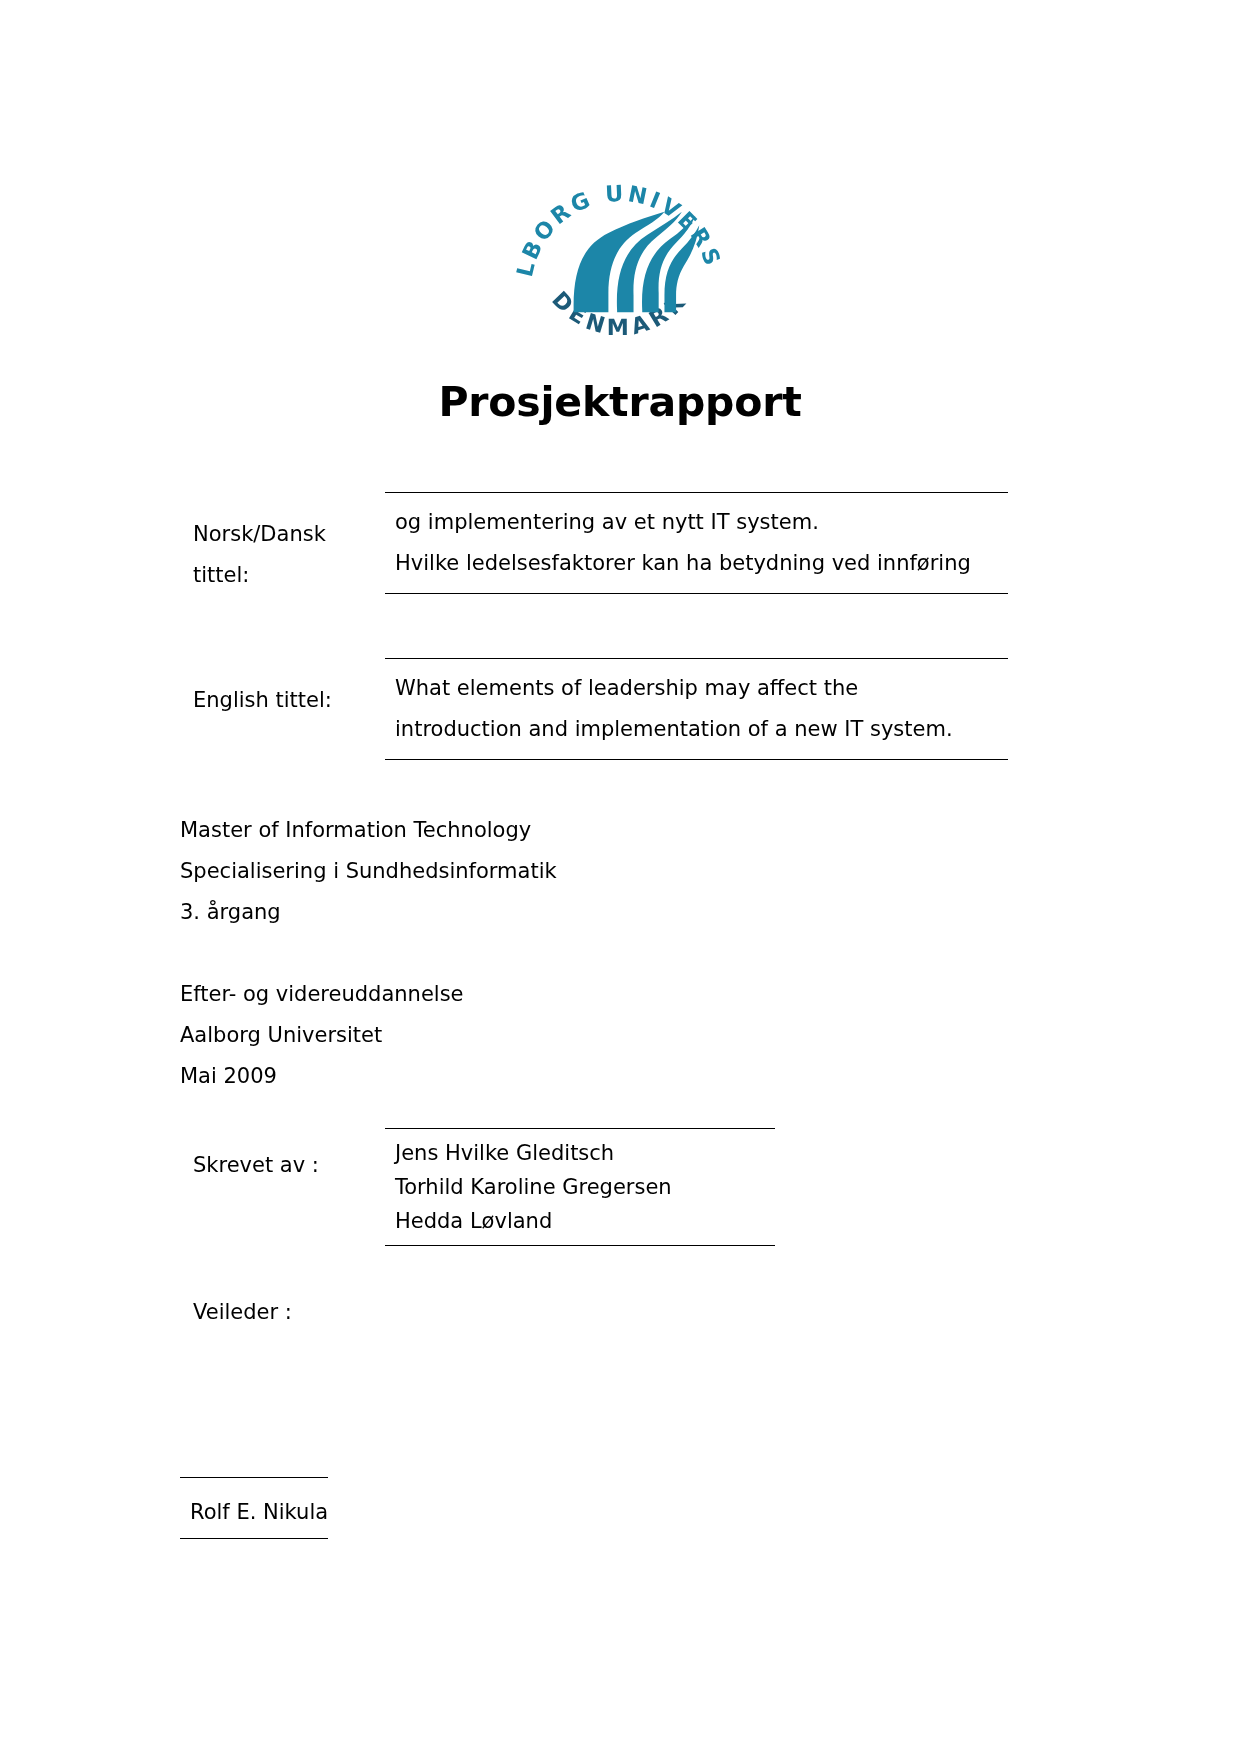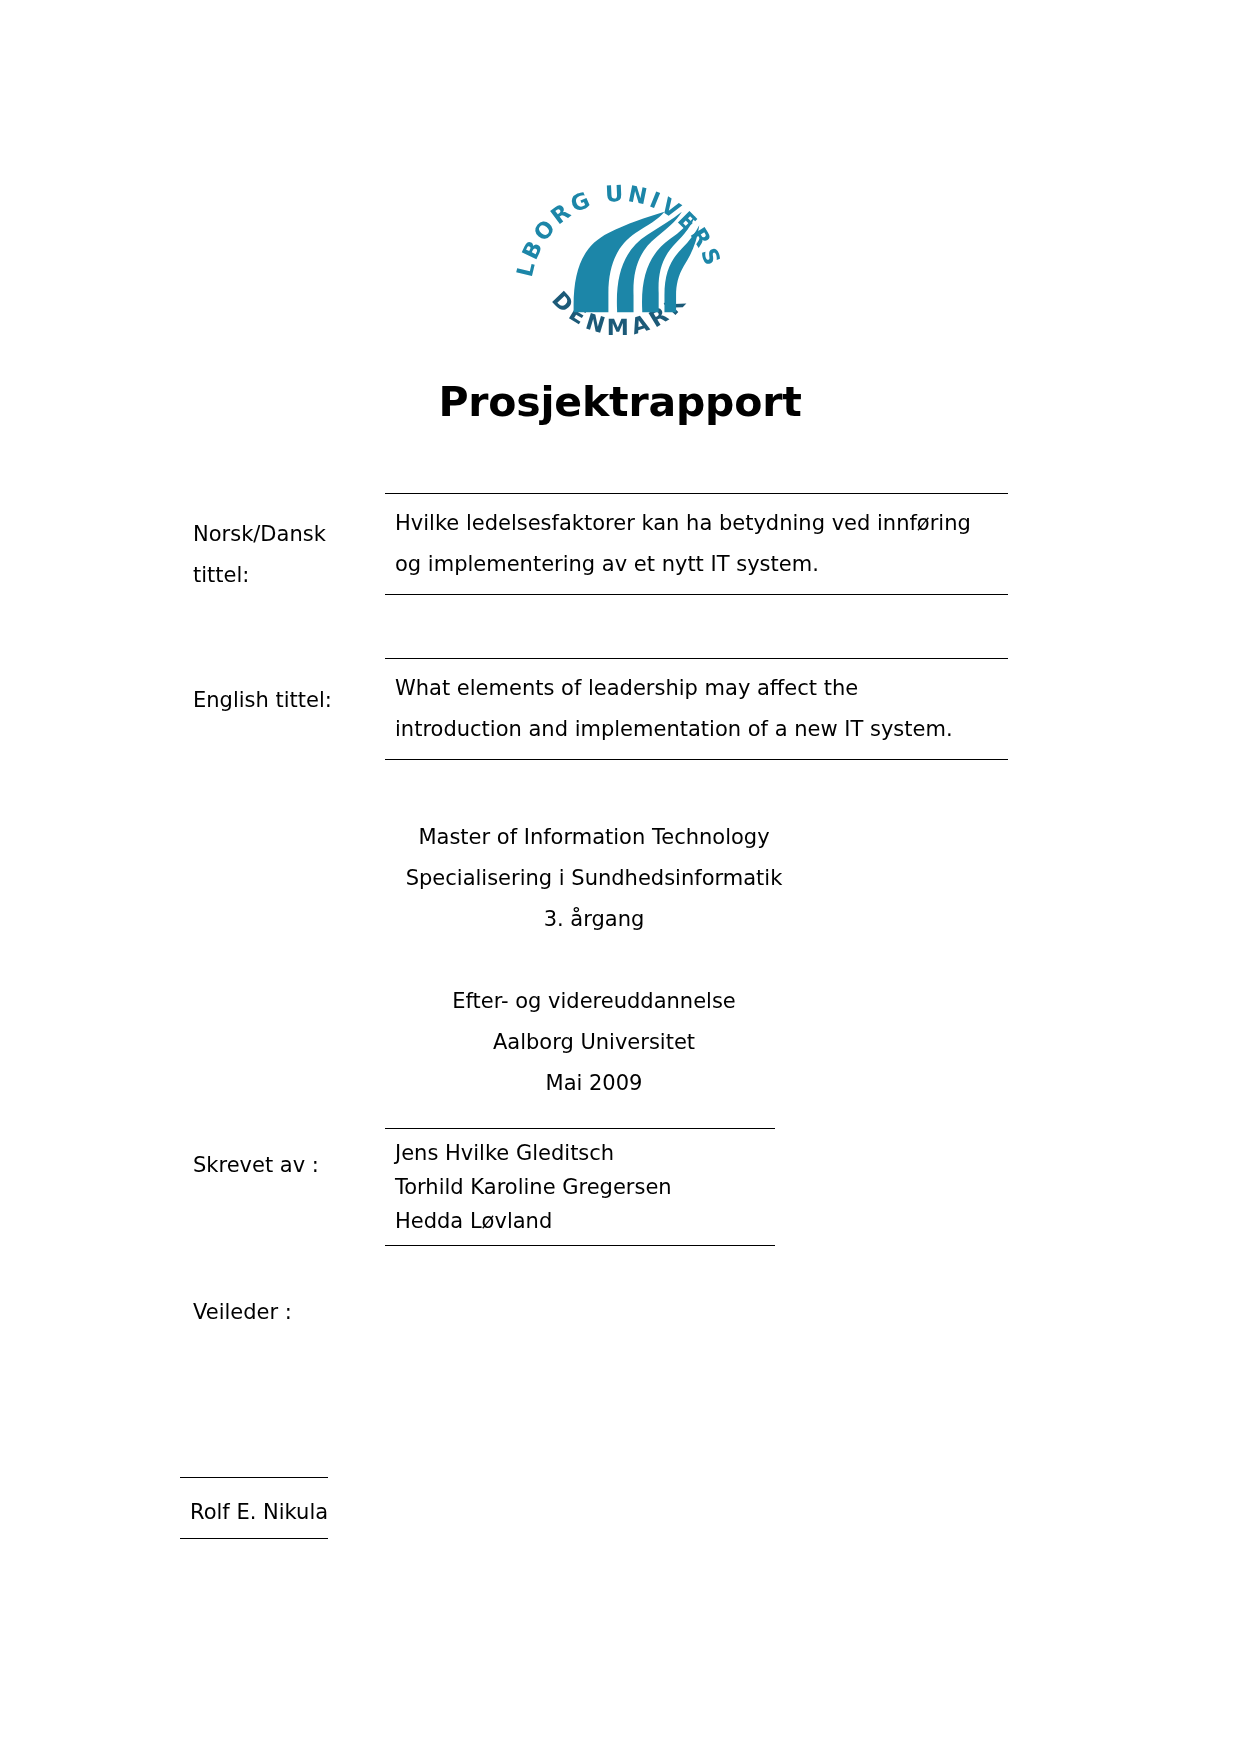--- a/index.html
+++ b/index.html
@@ -71,41 +71,39 @@
     font-size: 21px;
     line-height: 41px;
   }
   .field-value .val-line { display: block; white-space: nowrap; }
 
   
   #row-norsk {
     left: 180px;
     top: 492px;
     width: 828px;
-    align-items: center;
   }
   #row-norsk .field-label { padding-top: 22px; }
 
   
   #row-english {
     left: 180px;
     top: 658px;
     width: 828px;
   }
   #row-english .field-label { padding-top: 22px; }
 
   
   .center-block {
     position: absolute;
     left: 180px;
     width: 828px;
-    text-align: center;
+    text-align: left;
     font-size: 21px;
     line-height: 41px;
-    margin-top: 7px;
   }
   #program-block { top: 810px; }
   #institution-block { top: 974px; }
   .center-block .cb-line { display: block; }
 
   
   #row-authors {
     left: 180px;
     top: 1128px;
     width: 595px;
@@ -170,22 +168,22 @@
   </div>
 
   <div class="doc-title">Prosjektrapport</div>
 
   <div class="field" id="row-norsk">
     <div class="field-label">
       <span class="lbl-line">Norsk/Dansk</span>
       <span class="lbl-line">tittel:</span>
     </div>
     <div class="field-value">
+      <span class="val-line">og implementering av et nytt IT system.</span>
       <span class="val-line">Hvilke ledelsesfaktorer kan ha betydning ved innføring</span>
-      <span class="val-line">og implementering av et nytt IT system.</span>
     </div>
   </div>
 
   <div class="field" id="row-english">
     <div class="field-label">
       <span class="lbl-line">English tittel:</span>
     </div>
     <div class="field-value">
       <span class="val-line">What elements of leadership may affect the</span>
       <span class="val-line">introduction and implementation of a new IT system.</span>

